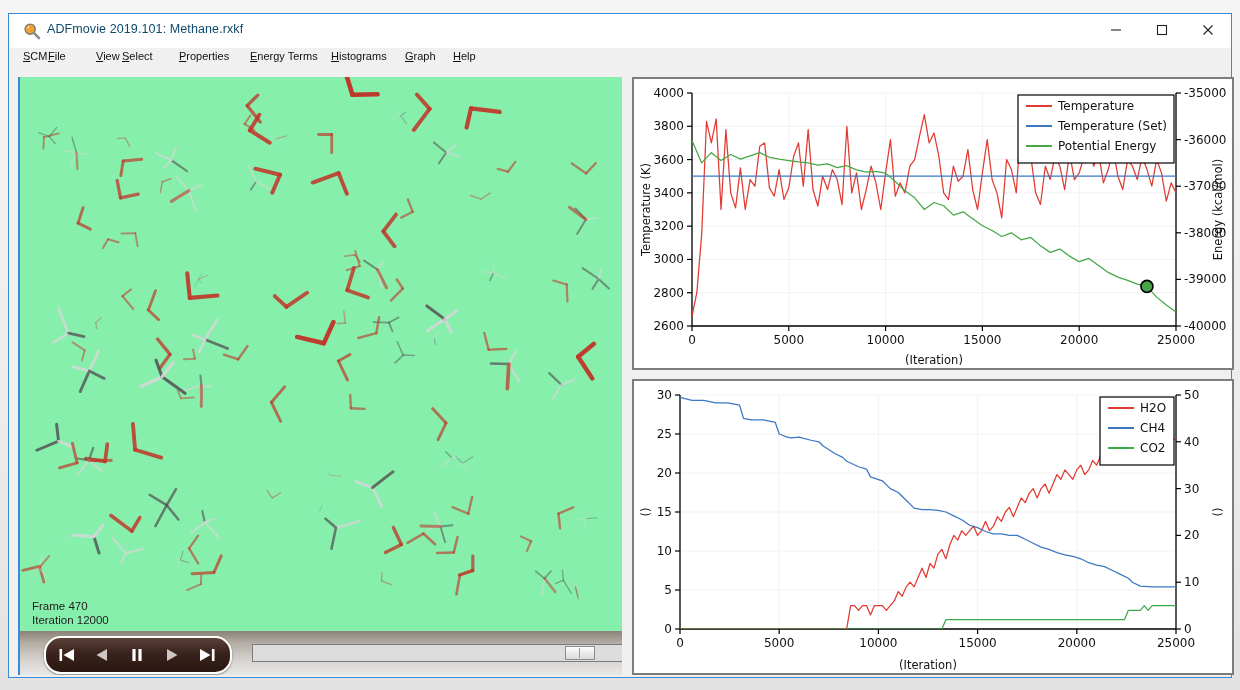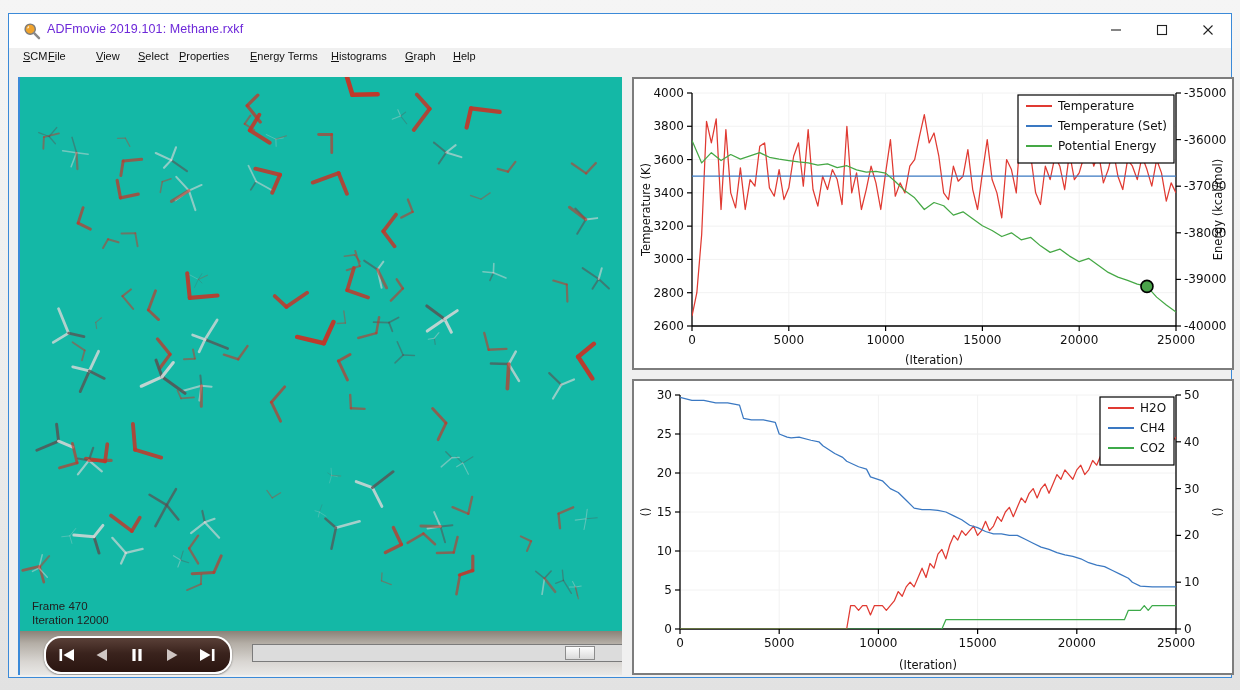--- a/index.html
+++ b/index.html
@@ -7,37 +7,37 @@
 
   .desktop{position:absolute;left:0;top:0;width:1240px;height:690px;
            background:linear-gradient(180deg,#f5f5f5 0%,#ededed 55%,#e2e2e2 100%);}
 
   .window{position:absolute;left:8px;top:13px;width:1224px;height:665px;
           background:#f0f0f0;border:1px solid #3b8ad8;box-sizing:border-box;}
 
   
   .titlebar{position:absolute;left:0;top:0;width:100%;height:34px;background:#ffffff;}
   .tb-icon{position:absolute;left:14px;top:8px;width:18px;height:18px;}
-  .tb-title{position:absolute;left:38px;top:8px;font-size:12.5px;color:#6d28d9;
+  .tb-title{position:absolute;left:38px;top:8px;font-size:12.5px;color:#0c4a6e;
             letter-spacing:.1px;white-space:nowrap;}
   .winbtn{position:absolute;top:0;width:46px;height:32px;cursor:default;}
   .winbtn svg{position:absolute;left:50%;top:50%;transform:translate(-50%,-50%);}
   .btn-min{right:92px;}.btn-max{right:46px;}.btn-close{right:0px;}
 
   
   .menubar{position:absolute;left:0;top:34px;width:100%;height:22px;}
   .menu-item{position:absolute;top:2px;font-size:11px;color:#111;white-space:nowrap;}
   .menu-item u{text-decoration:underline;}
 
   
   .content{position:absolute;left:1px;top:57px;right:1px;bottom:1px;background:#f0f0f0;}
 
   
   .viewport{position:absolute;left:8px;top:6px;width:604px;height:598px;
-            background:#14b8a6;border-left:2px solid #3b8ad8;box-sizing:border-box;overflow:hidden;}
+            background:#86efac;border-left:2px solid #3b8ad8;box-sizing:border-box;overflow:hidden;}
   .mol-canvas{position:absolute;left:0;top:0;width:100%;height:100%;}
   .frame-info{position:absolute;left:12px;bottom:48px;font-size:11.5px;color:#202020;line-height:14px;}
 
   .playbar{position:absolute;left:0;bottom:0;width:100%;height:44px;
            background:linear-gradient(180deg,#8a8278 0%,#b4aea6 28%,#d9d6d2 70%,#e9e8e6 100%);}
   .pill{position:absolute;left:24px;top:5px;width:184px;height:34px;border-radius:17px;
         background:linear-gradient(180deg,#5a4038 0%,#3a231d 45%,#2a1510 100%);
         border:2px solid #ffffff;box-shadow:0 1px 2px rgba(0,0,0,.45);}
   .pbtn{position:absolute;top:0;height:100%;width:34px;cursor:default;}
   .pbtn svg{position:absolute;left:50%;top:50%;transform:translate(-50%,-50%);}
@@ -89,21 +89,21 @@
             <line x1="1.5" y1="1.5" x2="10.5" y2="10.5" stroke="#222" stroke-width="1.1"></line>
             <line x1="10.5" y1="1.5" x2="1.5" y2="10.5" stroke="#222" stroke-width="1.1"></line>
           </svg>
     </div>
   </div>
 
   <div class="menubar">
     <span class="menu-item" style="left:14px"><u>S</u><span>CM</span></span>
     <span class="menu-item" style="left:39px"><u>F</u>ile</span>
     <span class="menu-item" style="left:87px"><u>V</u>iew</span>
-    <span class="menu-item" style="left:129px"><u>S</u>elect</span>
+    <span class="menu-item" style="left:113px"><u>S</u>elect</span>
     <span class="menu-item" style="left:170px"><u>P</u>roperties</span>
     <span class="menu-item" style="left:241px"><u>E</u>nergy Terms</span>
     <span class="menu-item" style="left:322px"><u>H</u>istograms</span>
     <span class="menu-item" style="left:396px"><u>G</u>raph</span>
     <span class="menu-item" style="left:444px"><u>H</u>elp</span>
   </div>
 
   <div class="content">
 
     <div class="viewport">

